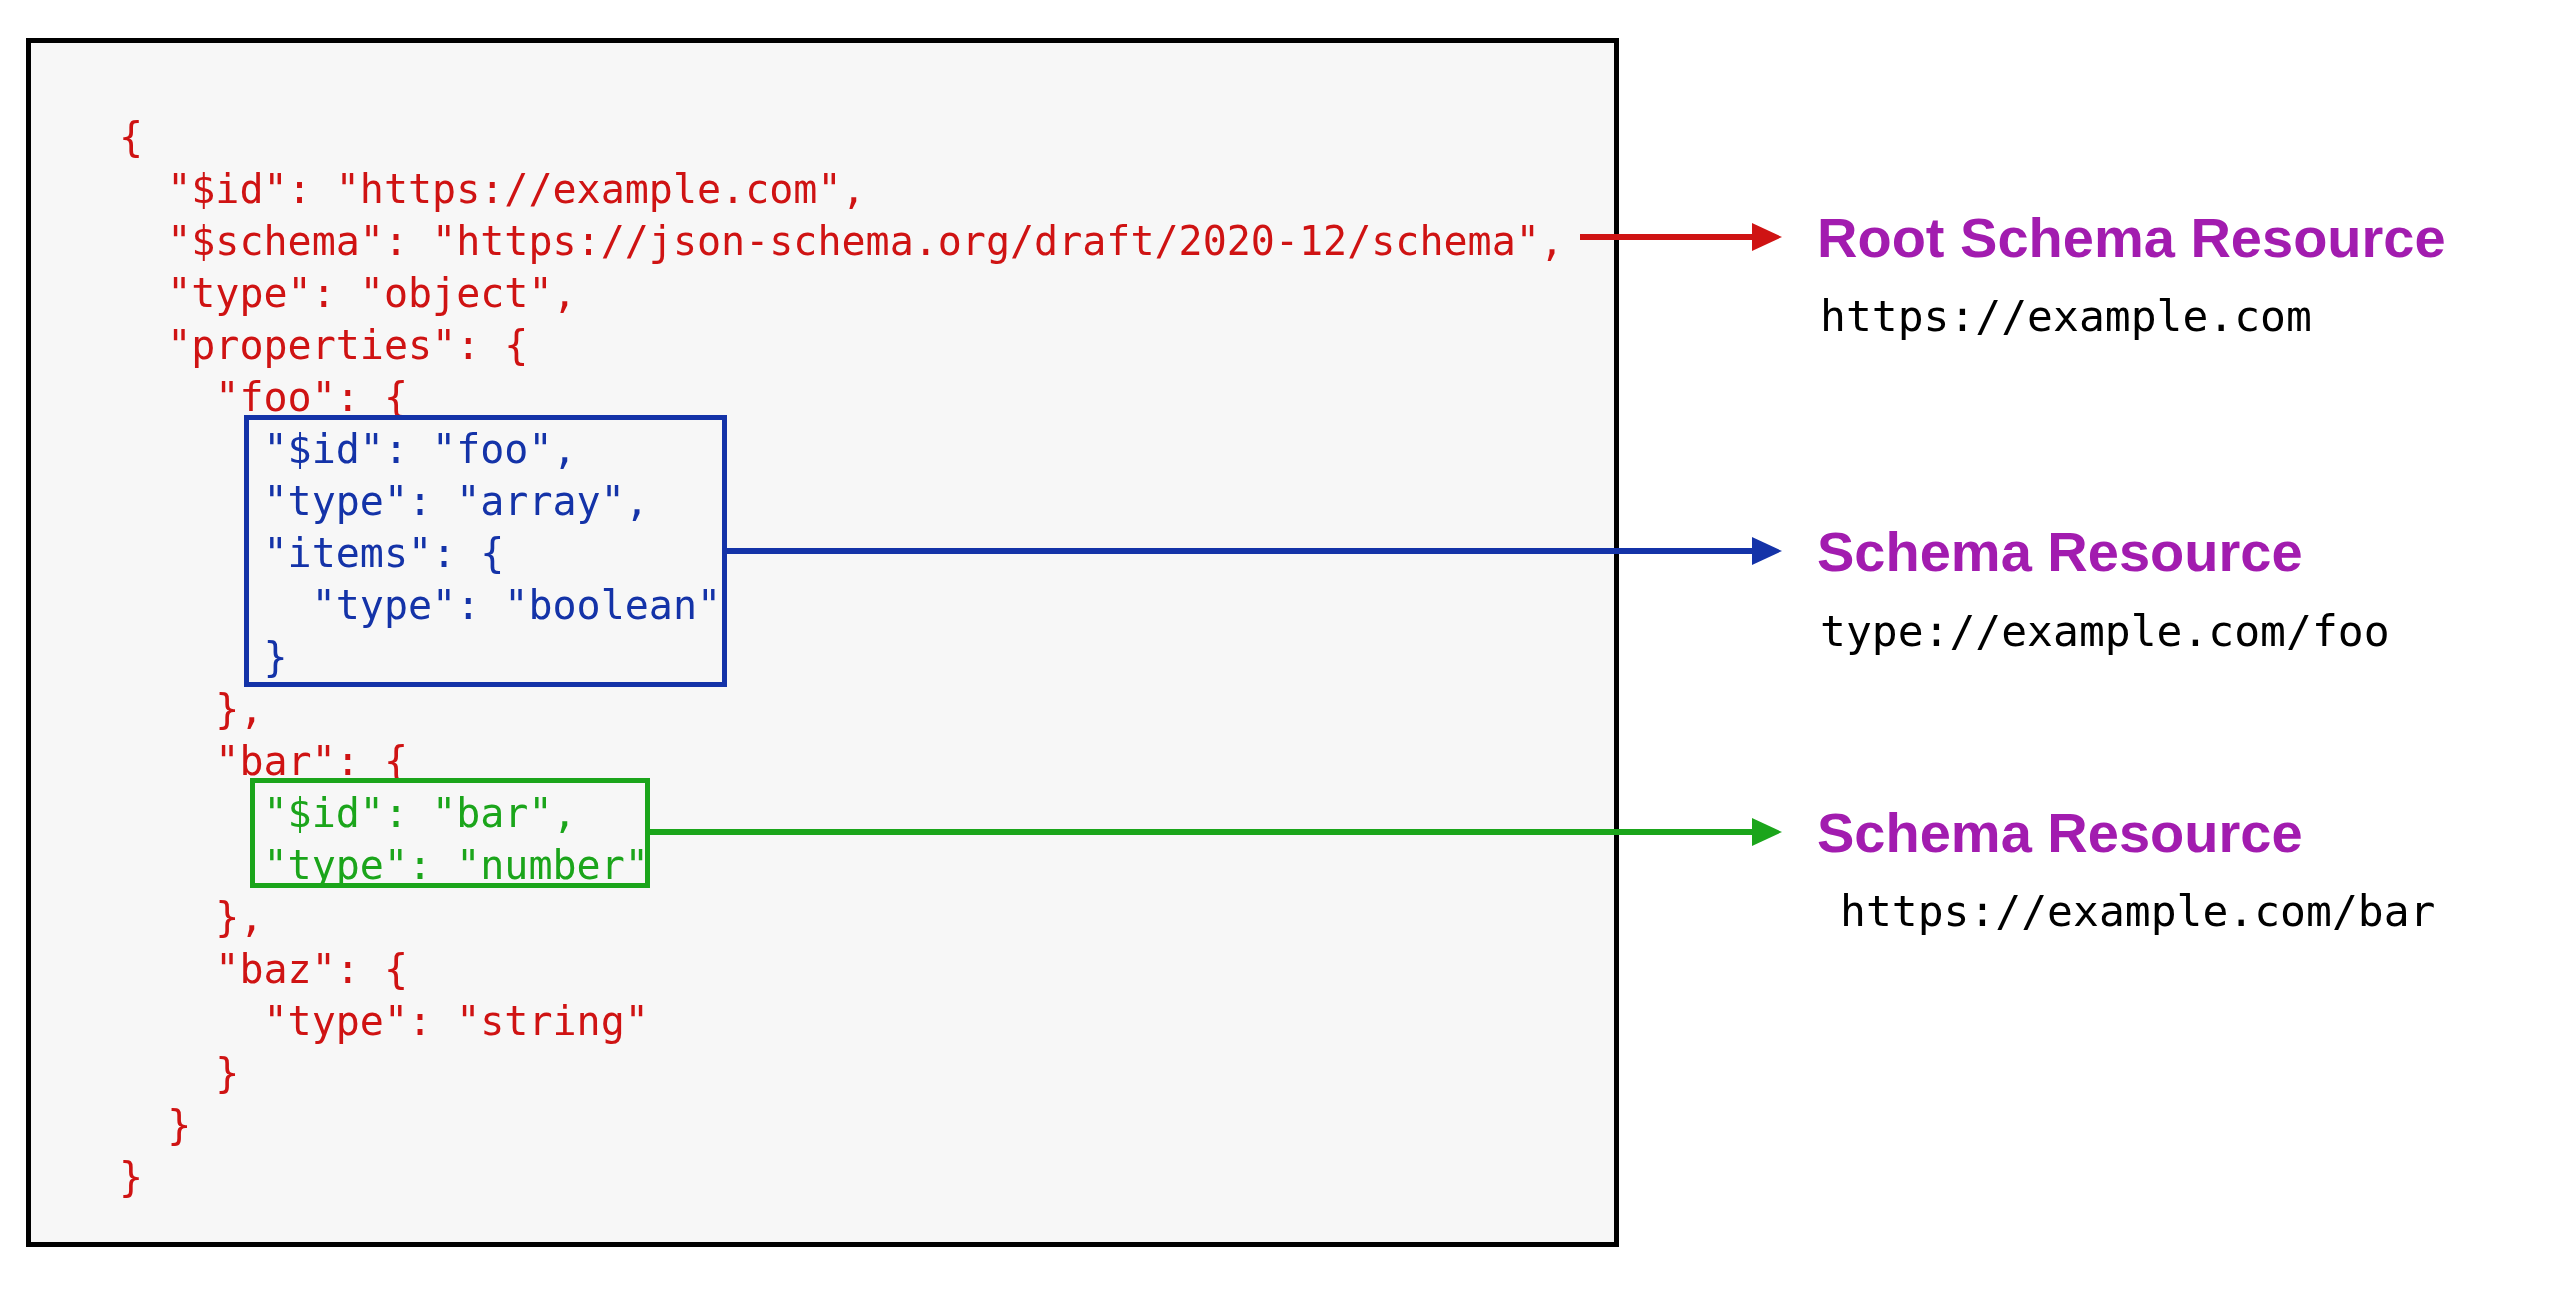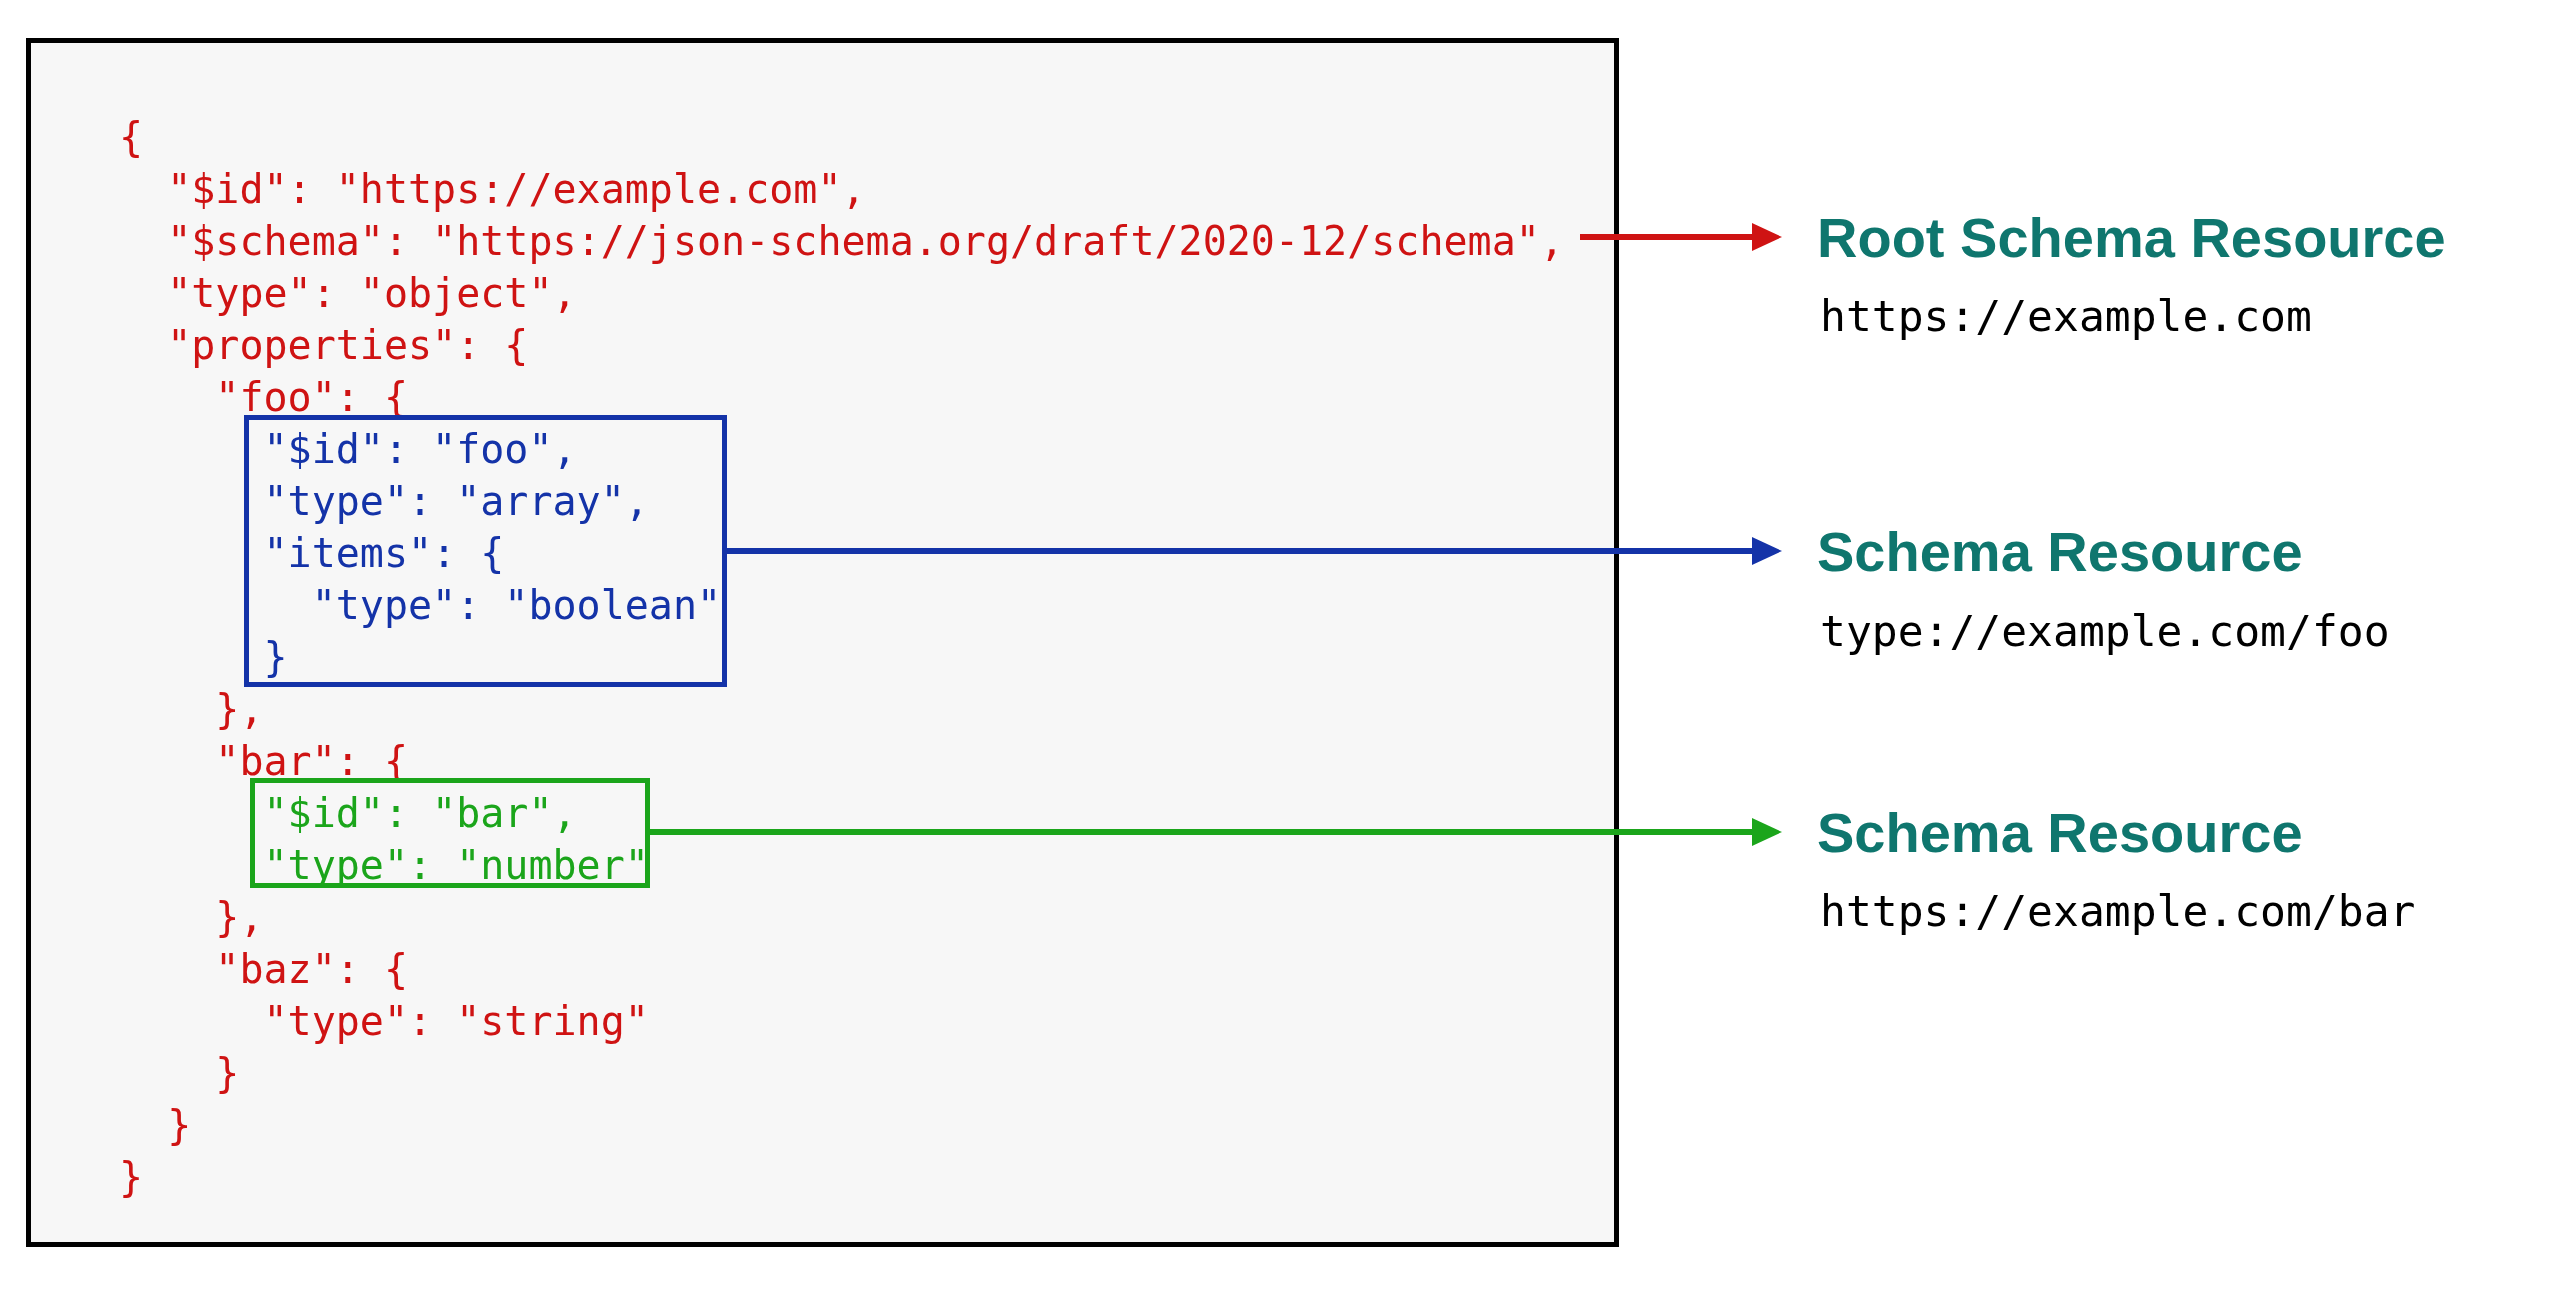--- a/index.html
+++ b/index.html
@@ -82,38 +82,38 @@
   .arrow-green .arrow-shaft { left: 646px;  top: 829px; width: 1107px; }
   .arrow-green .arrow-head  { left: 1752px; top: 818px; }
   
   .ann-title {
     position: absolute;
     left: 1817px;
     font-family: "Liberation Sans", sans-serif;
     font-weight: 700;
     font-size: 56px;
     line-height: 65px;
-    color: #0f766e;
+    color: #a21caf;
     white-space: nowrap;
   }
   .ann-url {
     position: absolute;
     left: 1820px;
     font-family: "DejaVu Sans Mono", monospace;
     font-size: 43px;
     line-height: 50px;
     color: #000000;
     white-space: nowrap;
   }
   .ann-root  .ann-title { top: 205px; }
   .ann-root  .ann-url   { top: 291px; }
   .ann-foo   .ann-title { top: 519px; }
   .ann-foo   .ann-url   { top: 606px; }
   .ann-bar   .ann-title { top: 800px; }
-  .ann-bar   .ann-url   { top: 886px; }
+  .ann-bar   .ann-url   { top: 886px; margin-left: 20px; }
 </style>
 </head>
 <body>
 
 <div id="canvas">
 
   <div class="schema-panel"></div>
 
   <pre class="code" id="code-block"><div class="line" style="color: var(--c-red);">{</div><div class="line" style="color: var(--c-red);">  "$id": "https://example.com",</div><div class="line" style="color: var(--c-red);">  "$schema": "https://json-schema.org/draft/2020-12/schema",</div><div class="line" style="color: var(--c-red);">  "type": "object",</div><div class="line" style="color: var(--c-red);">  "properties": {</div><div class="line" style="color: var(--c-red);">    "foo": {</div><div class="line" style="color: var(--c-blue);">      "$id": "foo",</div><div class="line" style="color: var(--c-blue);">      "type": "array",</div><div class="line" style="color: var(--c-blue);">      "items": {</div><div class="line" style="color: var(--c-blue);">        "type": "boolean"</div><div class="line" style="color: var(--c-blue);">      }</div><div class="line" style="color: var(--c-red);">    },</div><div class="line" style="color: var(--c-red);">    "bar": {</div><div class="line" style="color: var(--c-green);">      "$id": "bar",</div><div class="line" style="color: var(--c-green);">      "type": "number"</div><div class="line" style="color: var(--c-red);">    },</div><div class="line" style="color: var(--c-red);">    "baz": {</div><div class="line" style="color: var(--c-red);">      "type": "string"</div><div class="line" style="color: var(--c-red);">    }</div><div class="line" style="color: var(--c-red);">  }</div><div class="line" style="color: var(--c-red);">}</div></pre>
 

